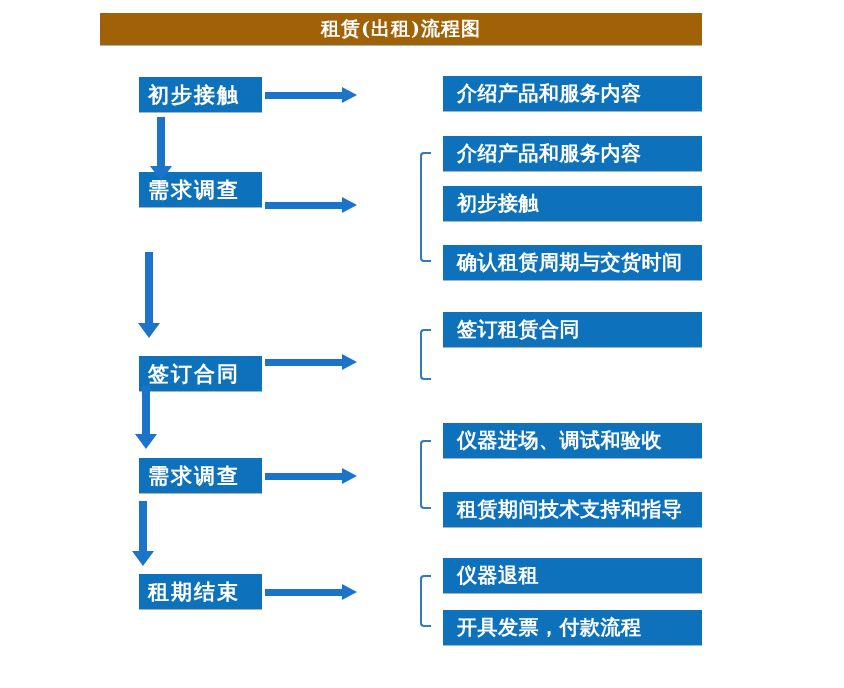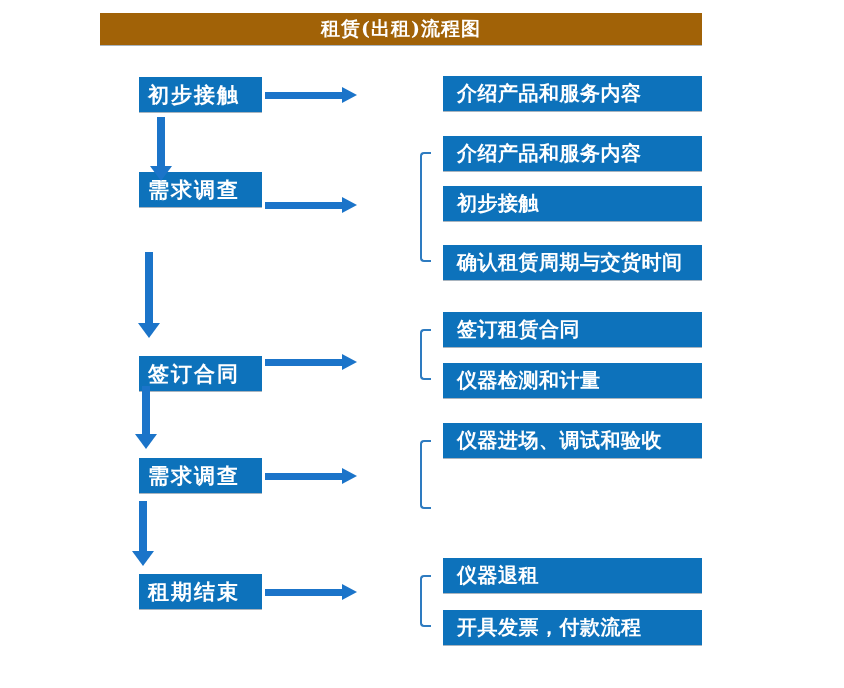--- a/index.html
+++ b/index.html
@@ -168,20 +168,20 @@
   <div class="bracket" style="top:440px;height:69px"></div>
   <div class="bracket" style="top:575px;height:52px"></div>
 
   <div class="rbox" style="top:76px">介绍产品和服务内容</div>
 
   <div class="rbox" style="top:136px">介绍产品和服务内容</div>
   <div class="rbox" style="top:186px">初步接触</div>
   <div class="rbox" style="top:245px">确认租赁周期与交货时间</div>
 
   <div class="rbox" style="top:312px">签订租赁合同</div>
-  <div class="rbox" style="top:363px">仪器检测和计量</div>
 
   <div class="rbox" style="top:423px">仪器进场、调试和验收</div>
+  <div class="rbox" style="top:492px">租赁期间技术支持和指导</div>
 
   <div class="rbox" style="top:558px">仪器退租</div>
   <div class="rbox" style="top:610px">开具发票，付款流程</div>
 
 </div>
 
 </body></html>

